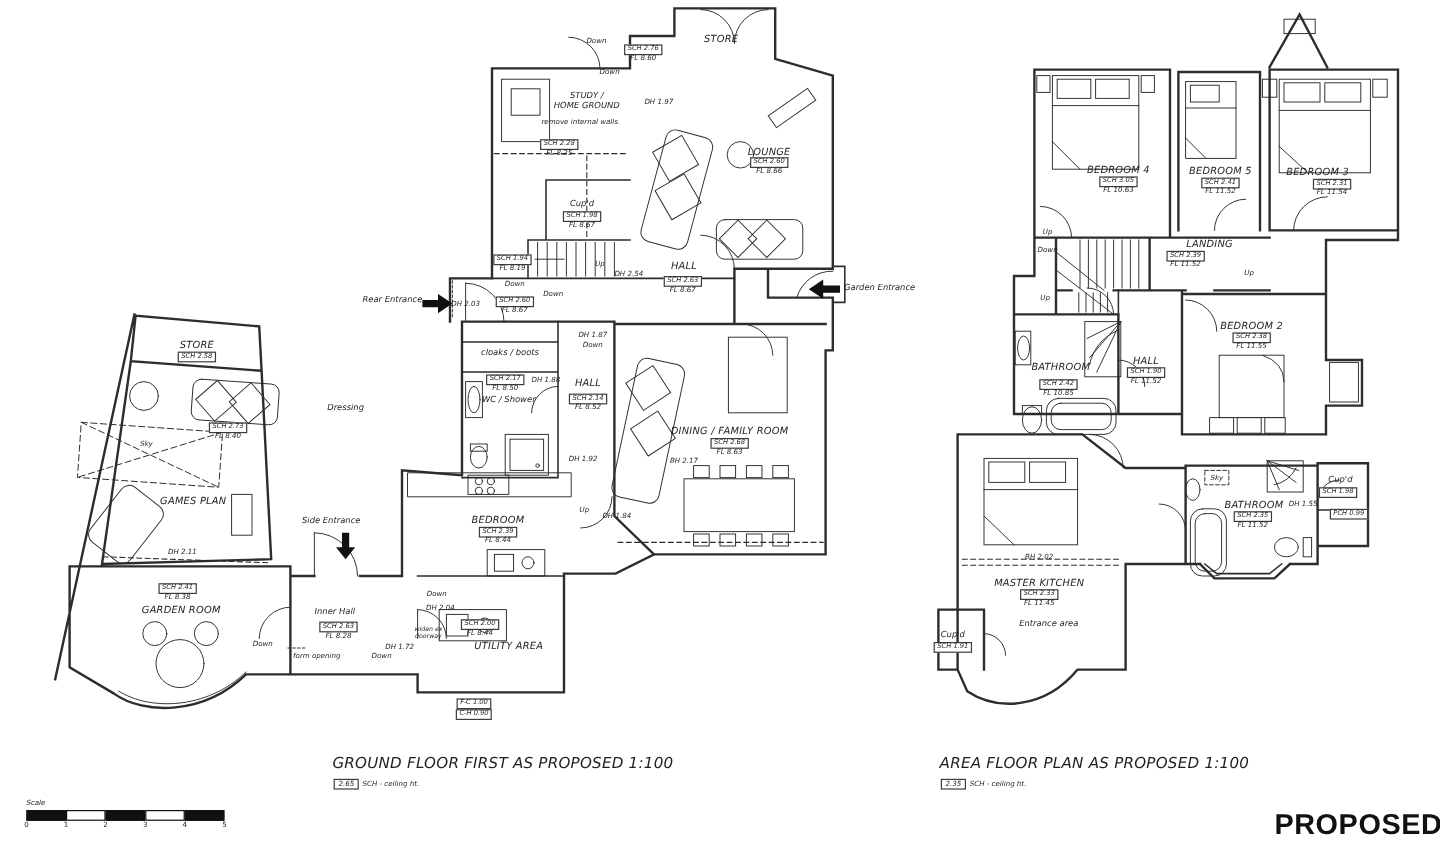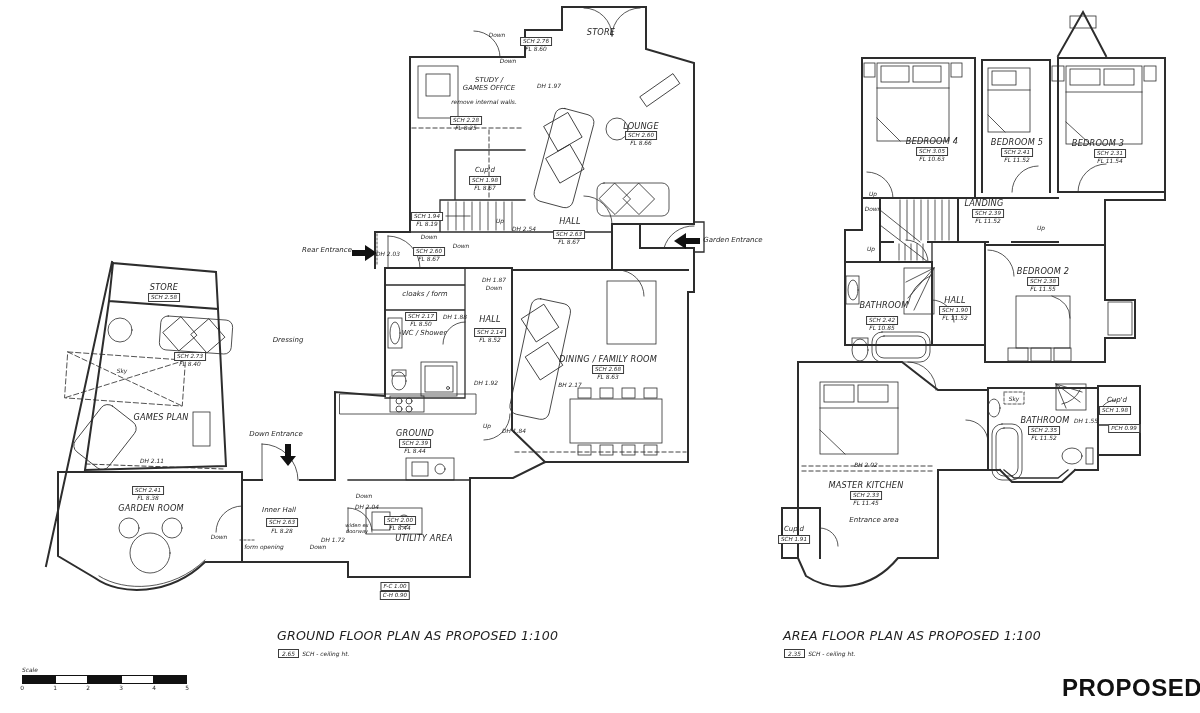--- a/index.html
+++ b/index.html
@@ -227,21 +227,21 @@
   </g>
 </svg>
 
 <div class="lbl r" style="left:601px;top:28px">STORE</div>
 <div class="lbl s" style="left:536px;top:37px">SCH 2.76</div>
 <div class="lbl n" style="left:536px;top:47px">FL  8.60</div>
 <div class="lbl n" style="left:497px;top:33px">Down</div>
 <div class="lbl n" style="left:508px;top:59px">Down</div>
 <div class="lbl n" style="left:549px;top:84px">DH 1.97</div>
 <div class="lbl r2" style="left:489px;top:77px">STUDY /</div>
-<div class="lbl r2" style="left:489px;top:85px">GAMES OFFICE</div>
+<div class="lbl r2" style="left:489px;top:85px">HOME GROUND</div>
 <div class="lbl n" style="left:484px;top:100px">remove internal walls.</div>
 <div class="lbl s" style="left:466px;top:116px">SCH 2.28</div>
 <div class="lbl n" style="left:466px;top:126px">FL  8.25</div>
 <div class="lbl r" style="left:641px;top:122px">LOUNGE</div>
 <div class="lbl s" style="left:641px;top:131px">SCH 2.60</div>
 <div class="lbl n" style="left:641px;top:141px">FL  8.66</div>
 <div class="lbl r2" style="left:485px;top:167px">Cup'd</div>
 <div class="lbl s" style="left:485px;top:176px">SCH 1.98</div>
 <div class="lbl n" style="left:485px;top:186px">FL  8.67</div>
 <div class="lbl n" style="left:500px;top:219px">Up</div>
@@ -251,21 +251,21 @@
 <div class="lbl n" style="left:569px;top:240px">FL  8.67</div>
 <div class="lbl r2" style="left:327px;top:247px">Rear Entrance</div>
 <div class="lbl n" style="left:388px;top:252px">DH 2.03</div>
 <div class="lbl s" style="left:429px;top:247px">SCH 2.60</div>
 <div class="lbl n" style="left:429px;top:257px">FL  8.67</div>
 <div class="lbl n" style="left:429px;top:235px">Down</div>
 <div class="lbl n" style="left:461px;top:244px">Down</div>
 <div class="lbl s" style="left:427px;top:212px">SCH 1.94</div>
 <div class="lbl n" style="left:427px;top:222px">FL  8.19</div>
 <div class="lbl r2" style="left:733px;top:237px">Garden Entrance</div>
-<div class="lbl r2" style="left:425px;top:291px">cloaks / form</div>
+<div class="lbl r2" style="left:425px;top:291px">cloaks / boots</div>
 <div class="lbl n" style="left:494px;top:278px">DH 1.87</div>
 <div class="lbl n" style="left:494px;top:286px">Down</div>
 <div class="lbl s" style="left:421px;top:312px">SCH 2.17</div>
 <div class="lbl n" style="left:421px;top:322px">FL  8.50</div>
 <div class="lbl r2" style="left:424px;top:330px">WC / Shower</div>
 <div class="lbl n" style="left:455px;top:315px">DH 1.88</div>
 <div class="lbl r" style="left:490px;top:315px">HALL</div>
 <div class="lbl s" style="left:490px;top:328px">SCH 2.14</div>
 <div class="lbl n" style="left:490px;top:338px">FL  8.52</div>
 <div class="lbl r" style="left:608px;top:355px">DINING / FAMILY ROOM</div>
@@ -274,56 +274,56 @@
 <div class="lbl n" style="left:486px;top:381px">DH 1.92</div>
 <div class="lbl n" style="left:570px;top:383px">BH 2.17</div>
 <div class="lbl r2" style="left:288px;top:337px">Dressing</div>
 <div class="lbl r" style="left:164px;top:283px">STORE</div>
 <div class="lbl s" style="left:164px;top:293px">SCH 2.58</div>
 <div class="lbl s" style="left:190px;top:352px">SCH 2.73</div>
 <div class="lbl n" style="left:190px;top:362px">FL  8.40</div>
 <div class="lbl r" style="left:161px;top:413px">GAMES PLAN</div>
 <div class="lbl n" style="left:122px;top:369px">Sky</div>
 <div class="lbl n" style="left:152px;top:459px">DH 2.11</div>
-<div class="lbl r2" style="left:276px;top:431px">Down Entrance</div>
+<div class="lbl r2" style="left:276px;top:431px">Side Entrance</div>
 <div class="lbl s" style="left:148px;top:486px">SCH 2.41</div>
 <div class="lbl n" style="left:148px;top:496px">FL  8.38</div>
 <div class="lbl r" style="left:151px;top:504px">GARDEN ROOM</div>
 <div class="lbl r2" style="left:279px;top:507px">Inner Hall</div>
 <div class="lbl s" style="left:282px;top:518px">SCH 2.63</div>
 <div class="lbl n" style="left:282px;top:529px">FL  8.28</div>
 <div class="lbl n" style="left:219px;top:535px">Down</div>
 <div class="lbl n" style="left:264px;top:545px">form opening</div>
 <div class="lbl n" style="left:333px;top:538px">DH 1.72</div>
 <div class="lbl n" style="left:318px;top:545px">Down</div>
 <div class="lbl n" style="left:364px;top:494px">Down</div>
 <div class="lbl n" style="left:367px;top:505px">DH 2.04</div>
 <div class="lbl n5" style="left:357px;top:523px">widen ex</div>
 <div class="lbl n5" style="left:357px;top:529px">doorway</div>
-<div class="lbl r" style="left:415px;top:429px">GROUND</div>
+<div class="lbl r" style="left:415px;top:429px">BEDROOM</div>
 <div class="lbl s" style="left:415px;top:439px">SCH 2.39</div>
 <div class="lbl n" style="left:415px;top:449px">FL  8.44</div>
 <div class="lbl n" style="left:487px;top:424px">Up</div>
 <div class="lbl n" style="left:514px;top:429px">DH 1.84</div>
 <div class="lbl s" style="left:400px;top:516px">SCH 2.00</div>
 <div class="lbl n" style="left:400px;top:526px">FL  8.44</div>
 <div class="lbl r" style="left:424px;top:534px">UTILITY AREA</div>
 <div class="lbl s" style="left:395px;top:582px">F-C 1.00</div>
 <div class="lbl s" style="left:395px;top:591px">C-H 0.90</div>
 
 <div class="lbl r" style="left:932px;top:137px">BEDROOM 4</div>
 <div class="lbl s" style="left:932px;top:147px">SCH 3.05</div>
 <div class="lbl n" style="left:932px;top:157px">FL 10.63</div>
 <div class="lbl r" style="left:1017px;top:138px">BEDROOM 5</div>
 <div class="lbl s" style="left:1017px;top:148px">SCH 2.41</div>
 <div class="lbl n" style="left:1017px;top:158px">FL 11.52</div>
 <div class="lbl r" style="left:1098px;top:139px">BEDROOM 3</div>
 <div class="lbl s" style="left:1110px;top:149px">SCH 2.31</div>
 <div class="lbl n" style="left:1110px;top:159px">FL 11.54</div>
-<div class="lbl r" style="left:984px;top:199px">LANDING</div>
+<div class="lbl r" style="left:1008px;top:199px">LANDING</div>
 <div class="lbl s" style="left:988px;top:209px">SCH 2.39</div>
 <div class="lbl n" style="left:988px;top:219px">FL 11.52</div>
 <div class="lbl n" style="left:873px;top:192px">Up</div>
 <div class="lbl n" style="left:873px;top:207px">Down</div>
 <div class="lbl n" style="left:871px;top:247px">Up</div>
 <div class="lbl n" style="left:1041px;top:226px">Up</div>
 <div class="lbl r" style="left:884px;top:301px">BATHROOM</div>
 <div class="lbl s" style="left:882px;top:316px">SCH 2.42</div>
 <div class="lbl n" style="left:882px;top:326px">FL 10.85</div>
 <div class="lbl r" style="left:955px;top:296px">HALL</div>
@@ -341,21 +341,21 @@
 <div class="lbl s" style="left:794px;top:535px">SCH 1.91</div>
 <div class="lbl r" style="left:1045px;top:416px">BATHROOM</div>
 <div class="lbl s" style="left:1044px;top:426px">SCH 2.35</div>
 <div class="lbl n" style="left:1044px;top:436px">FL 11.52</div>
 <div class="lbl n" style="left:1086px;top:419px">DH 1.55</div>
 <div class="lbl n" style="left:1014px;top:397px">Sky</div>
 <div class="lbl r2" style="left:1117px;top:397px">Cup'd</div>
 <div class="lbl s" style="left:1115px;top:406px">SCH 1.98</div>
 <div class="lbl s" style="left:1124px;top:424px">PCH 0.99</div>
 
-<div class="lbl t" style="left:277px;top:630px">GROUND FLOOR PLAN AS PROPOSED  1:100</div>
+<div class="lbl t" style="left:277px;top:630px">GROUND FLOOR FIRST AS PROPOSED  1:100</div>
 <div class="legendrow" style="left:278px;top:649px">
   <span class="legendbox">2.65</span>
   <span>SCH - ceiling ht.</span>
 </div>
 <div class="lbl t" style="left:783px;top:630px">AREA FLOOR PLAN AS PROPOSED  1:100</div>
 <div class="legendrow" style="left:784px;top:649px">
   <span class="legendbox">2.35</span>
   <span>SCH - ceiling ht.</span>
 </div>
 

